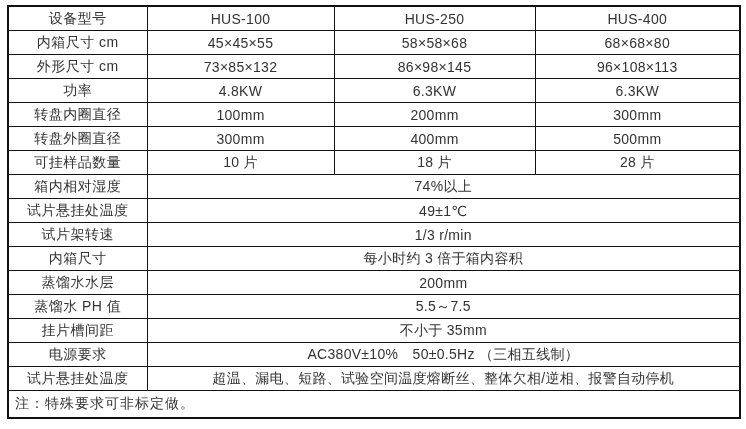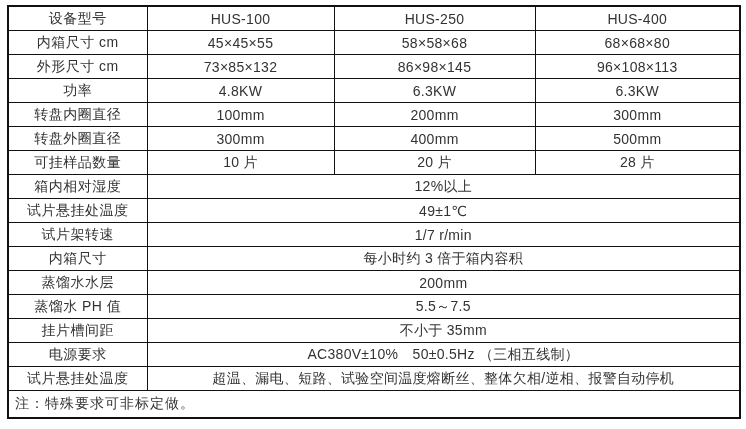--- a/index.html
+++ b/index.html
@@ -89,34 +89,34 @@
       </tr>
       <tr>
         <td class="lbl">转盘外圈直径</td>
         <td>300mm</td>
         <td>400mm</td>
         <td>500mm</td>
       </tr>
       <tr>
         <td class="lbl">可挂样品数量</td>
         <td>10 片</td>
-        <td>20 片</td>
+        <td>18 片</td>
         <td>28 片</td>
       </tr>
       <tr>
         <td class="lbl">箱内相对湿度</td>
-        <td colspan="3">12%以上</td>
+        <td colspan="3">74%以上</td>
       </tr>
       <tr>
         <td class="lbl">试片悬挂处温度</td>
         <td colspan="3">49±1℃</td>
       </tr>
       <tr>
         <td class="lbl">试片架转速</td>
-        <td colspan="3">1/7 r/min</td>
+        <td colspan="3">1/3 r/min</td>
       </tr>
       <tr>
         <td class="lbl">内箱尺寸</td>
         <td colspan="3">每小时约 3 倍于箱内容积</td>
       </tr>
       <tr>
         <td class="lbl">蒸馏水水层</td>
         <td colspan="3">200mm</td>
       </tr>
       <tr>

